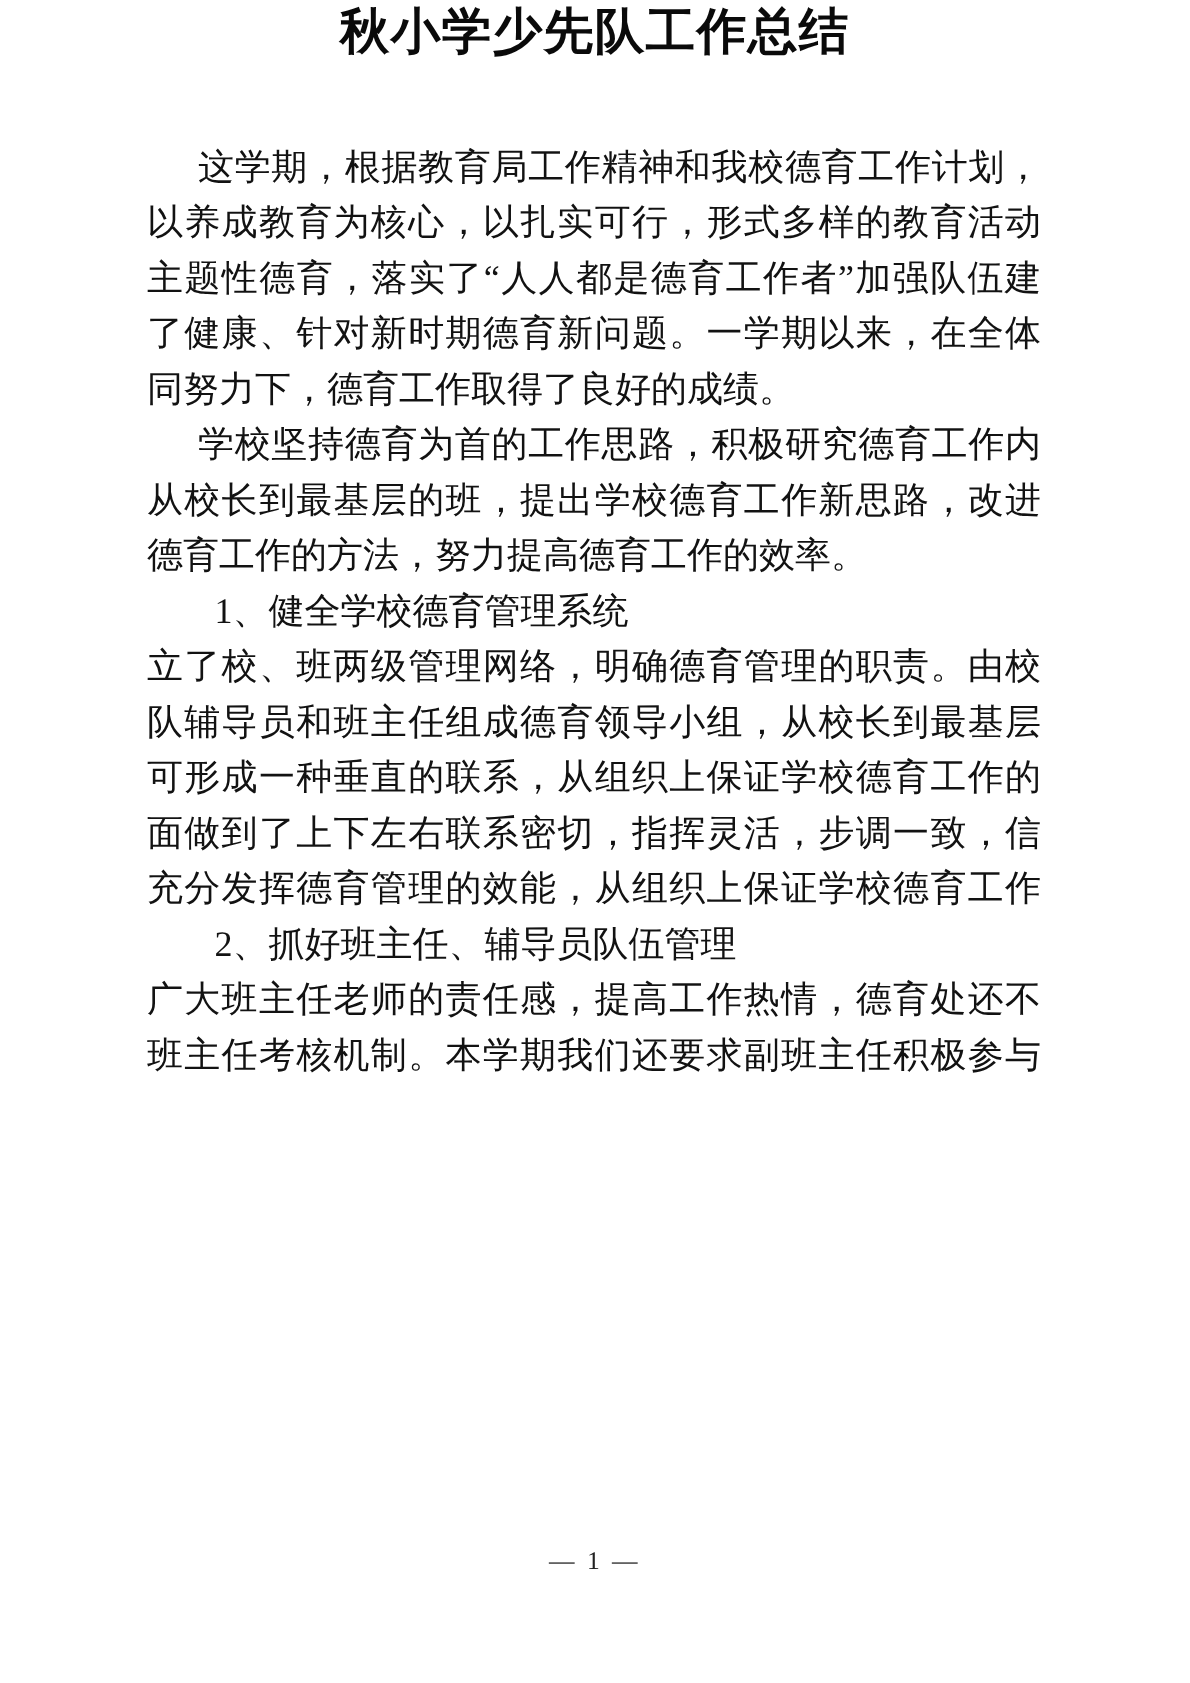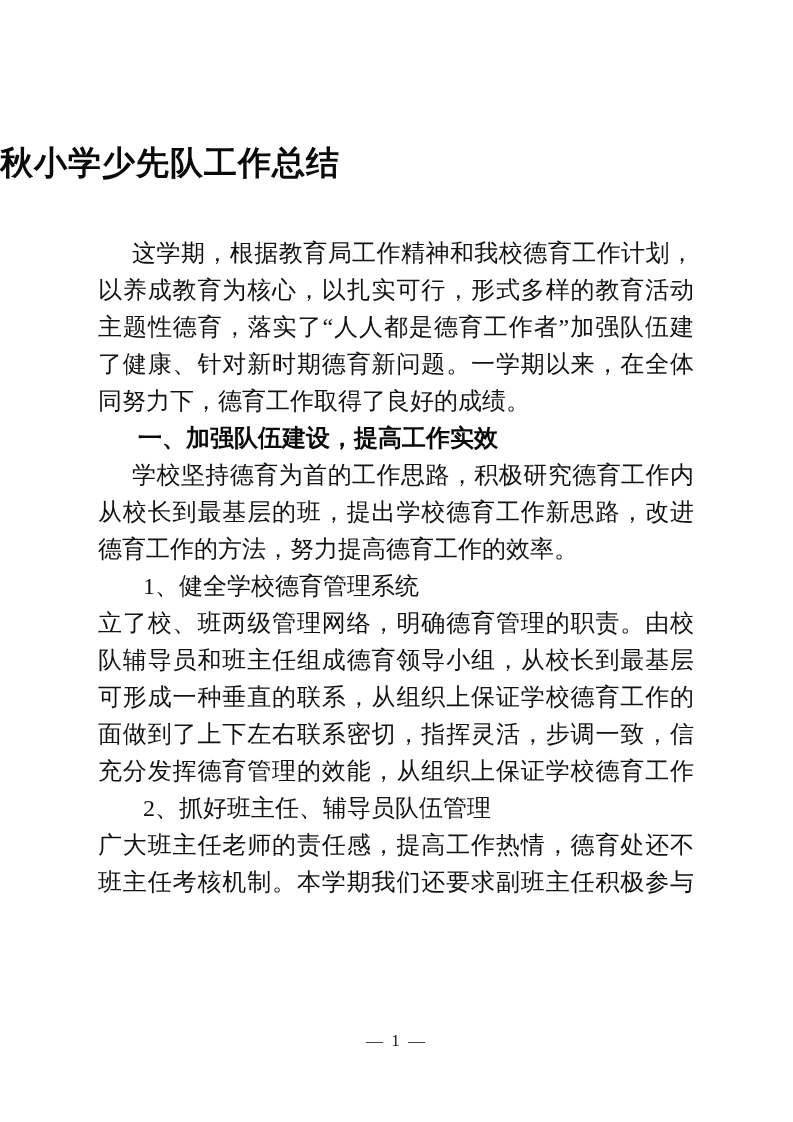--- a/index.html
+++ b/index.html
@@ -11,25 +11,24 @@
     position: relative;
     width: 793px;
     height: 1122px;
     background: #ffffff;
     overflow: hidden;
     font-family: "Liberation Serif", "DejaVu Serif", serif;
     color: #121212;
   }
   .title {
     margin: 0;
-    padding-top: 141px;
     font-size: 33px;
     line-height: 44px;
     font-weight: 700;
-    text-align: left;
+    text-align: center;
     letter-spacing: 1px;
     color: #0a0a0a;
   }
   .body {
     margin: 50px 99px 0 98px; 
   }
   .line {
     font-size: 24px;
     height: 37px;
     line-height: 37px;
@@ -64,21 +63,20 @@
 
 <div class="page">
   <h1 class="title">秋小学少先队工作总结</h1>
 
   <div class="body">
       <div class="line indent justify">这学期，根据教育局工作精神和我校德育工作计划，我校</div>
       <div class="line justify">以养成教育为核心，以扎实可行，形式多样的教育活动进行了</div>
       <div class="line justify">主题性德育，落实了“人人都是德育工作者”加强队伍建设，营造</div>
       <div class="line justify">了健康、针对新时期德育新问题。一学期以来，在全体师生的共</div>
       <div class="line">同努力下，德育工作取得了良好的成绩。</div>
-      <div class="line h1ind bold">一、加强队伍建设，提高工作实效</div>
       <div class="line indent justify">学校坚持德育为首的工作思路，积极研究德育工作内容，</div>
       <div class="line justify">从校长到最基层的班，提出学校德育工作新思路，改进学校</div>
       <div class="line">德育工作的方法，努力提高德育工作的效率。</div>
       <div class="line h2ind">1、健全学校德育管理系统</div>
       <div class="line justify">立了校、班两级管理网络，明确德育管理的职责。由校长、大</div>
       <div class="line justify">队辅导员和班主任组成德育领导小组，从校长到最基层的班，</div>
       <div class="line justify">可形成一种垂直的联系，从组织上保证学校德育工作的实施</div>
       <div class="line justify">面做到了上下左右联系密切，指挥灵活，步调一致，信息畅通，</div>
       <div class="line justify">充分发挥德育管理的效能，从组织上保证学校德育工作的实施。</div>
       <div class="line h2ind">2、抓好班主任、辅导员队伍管理</div>

